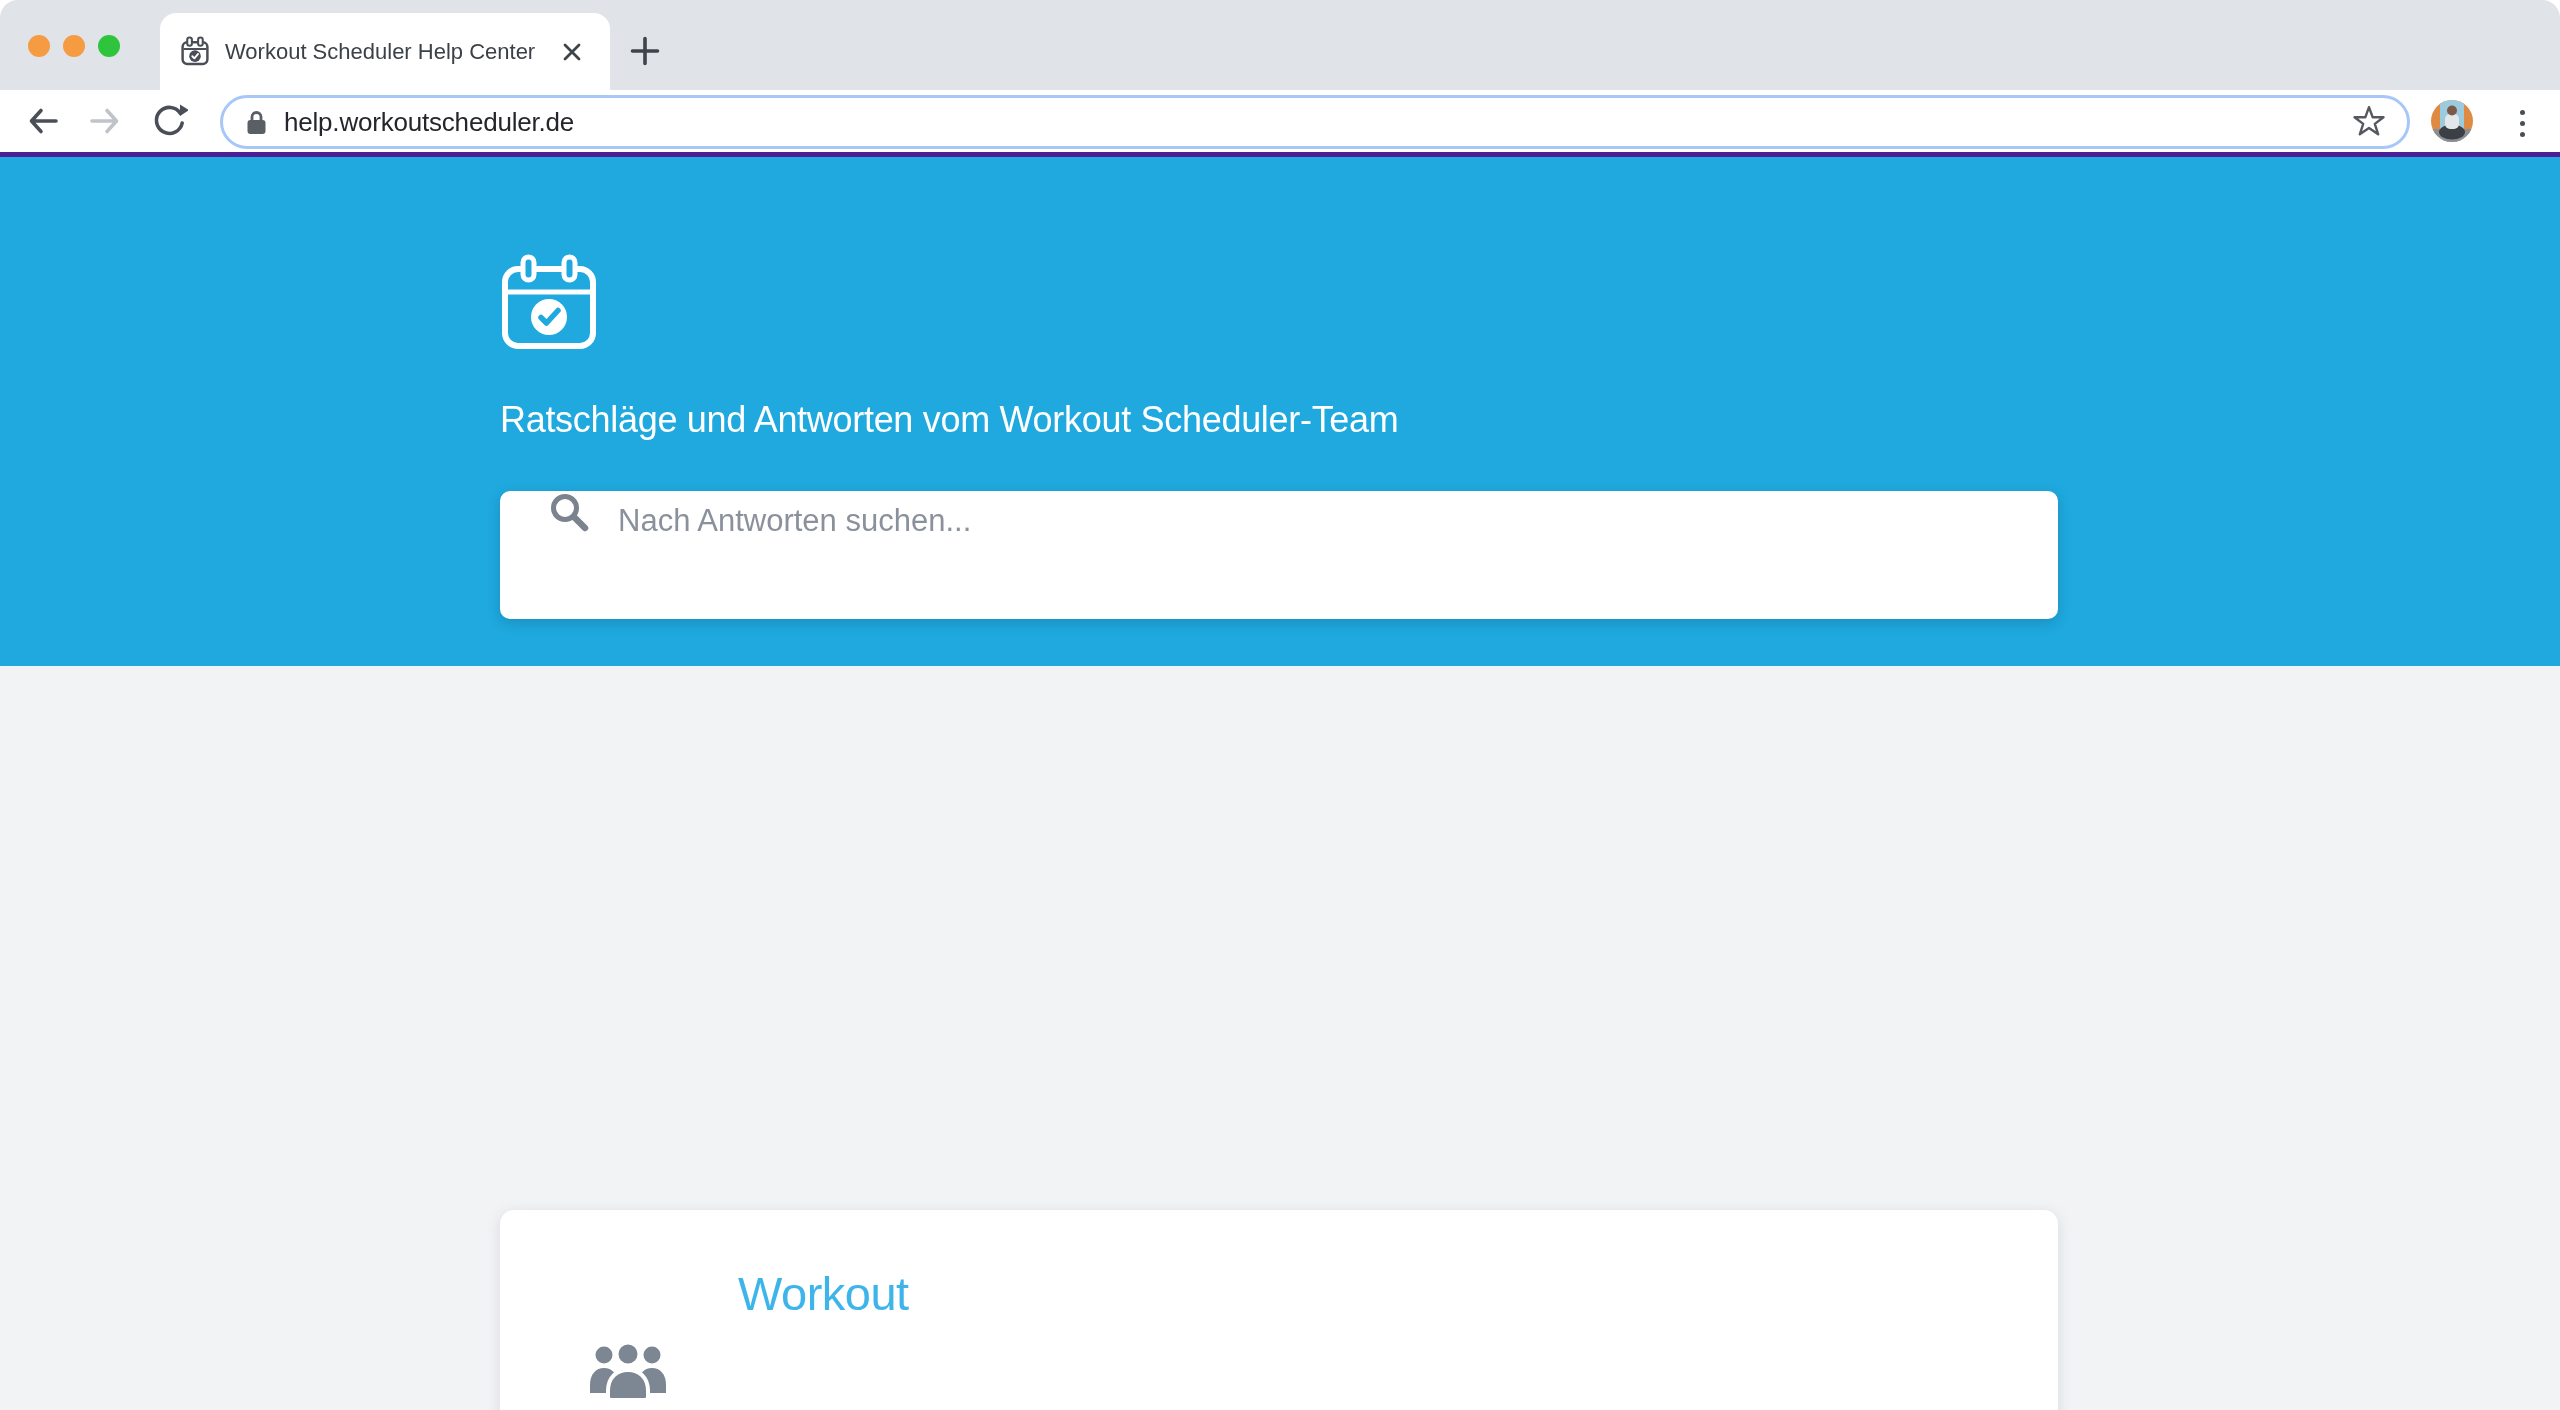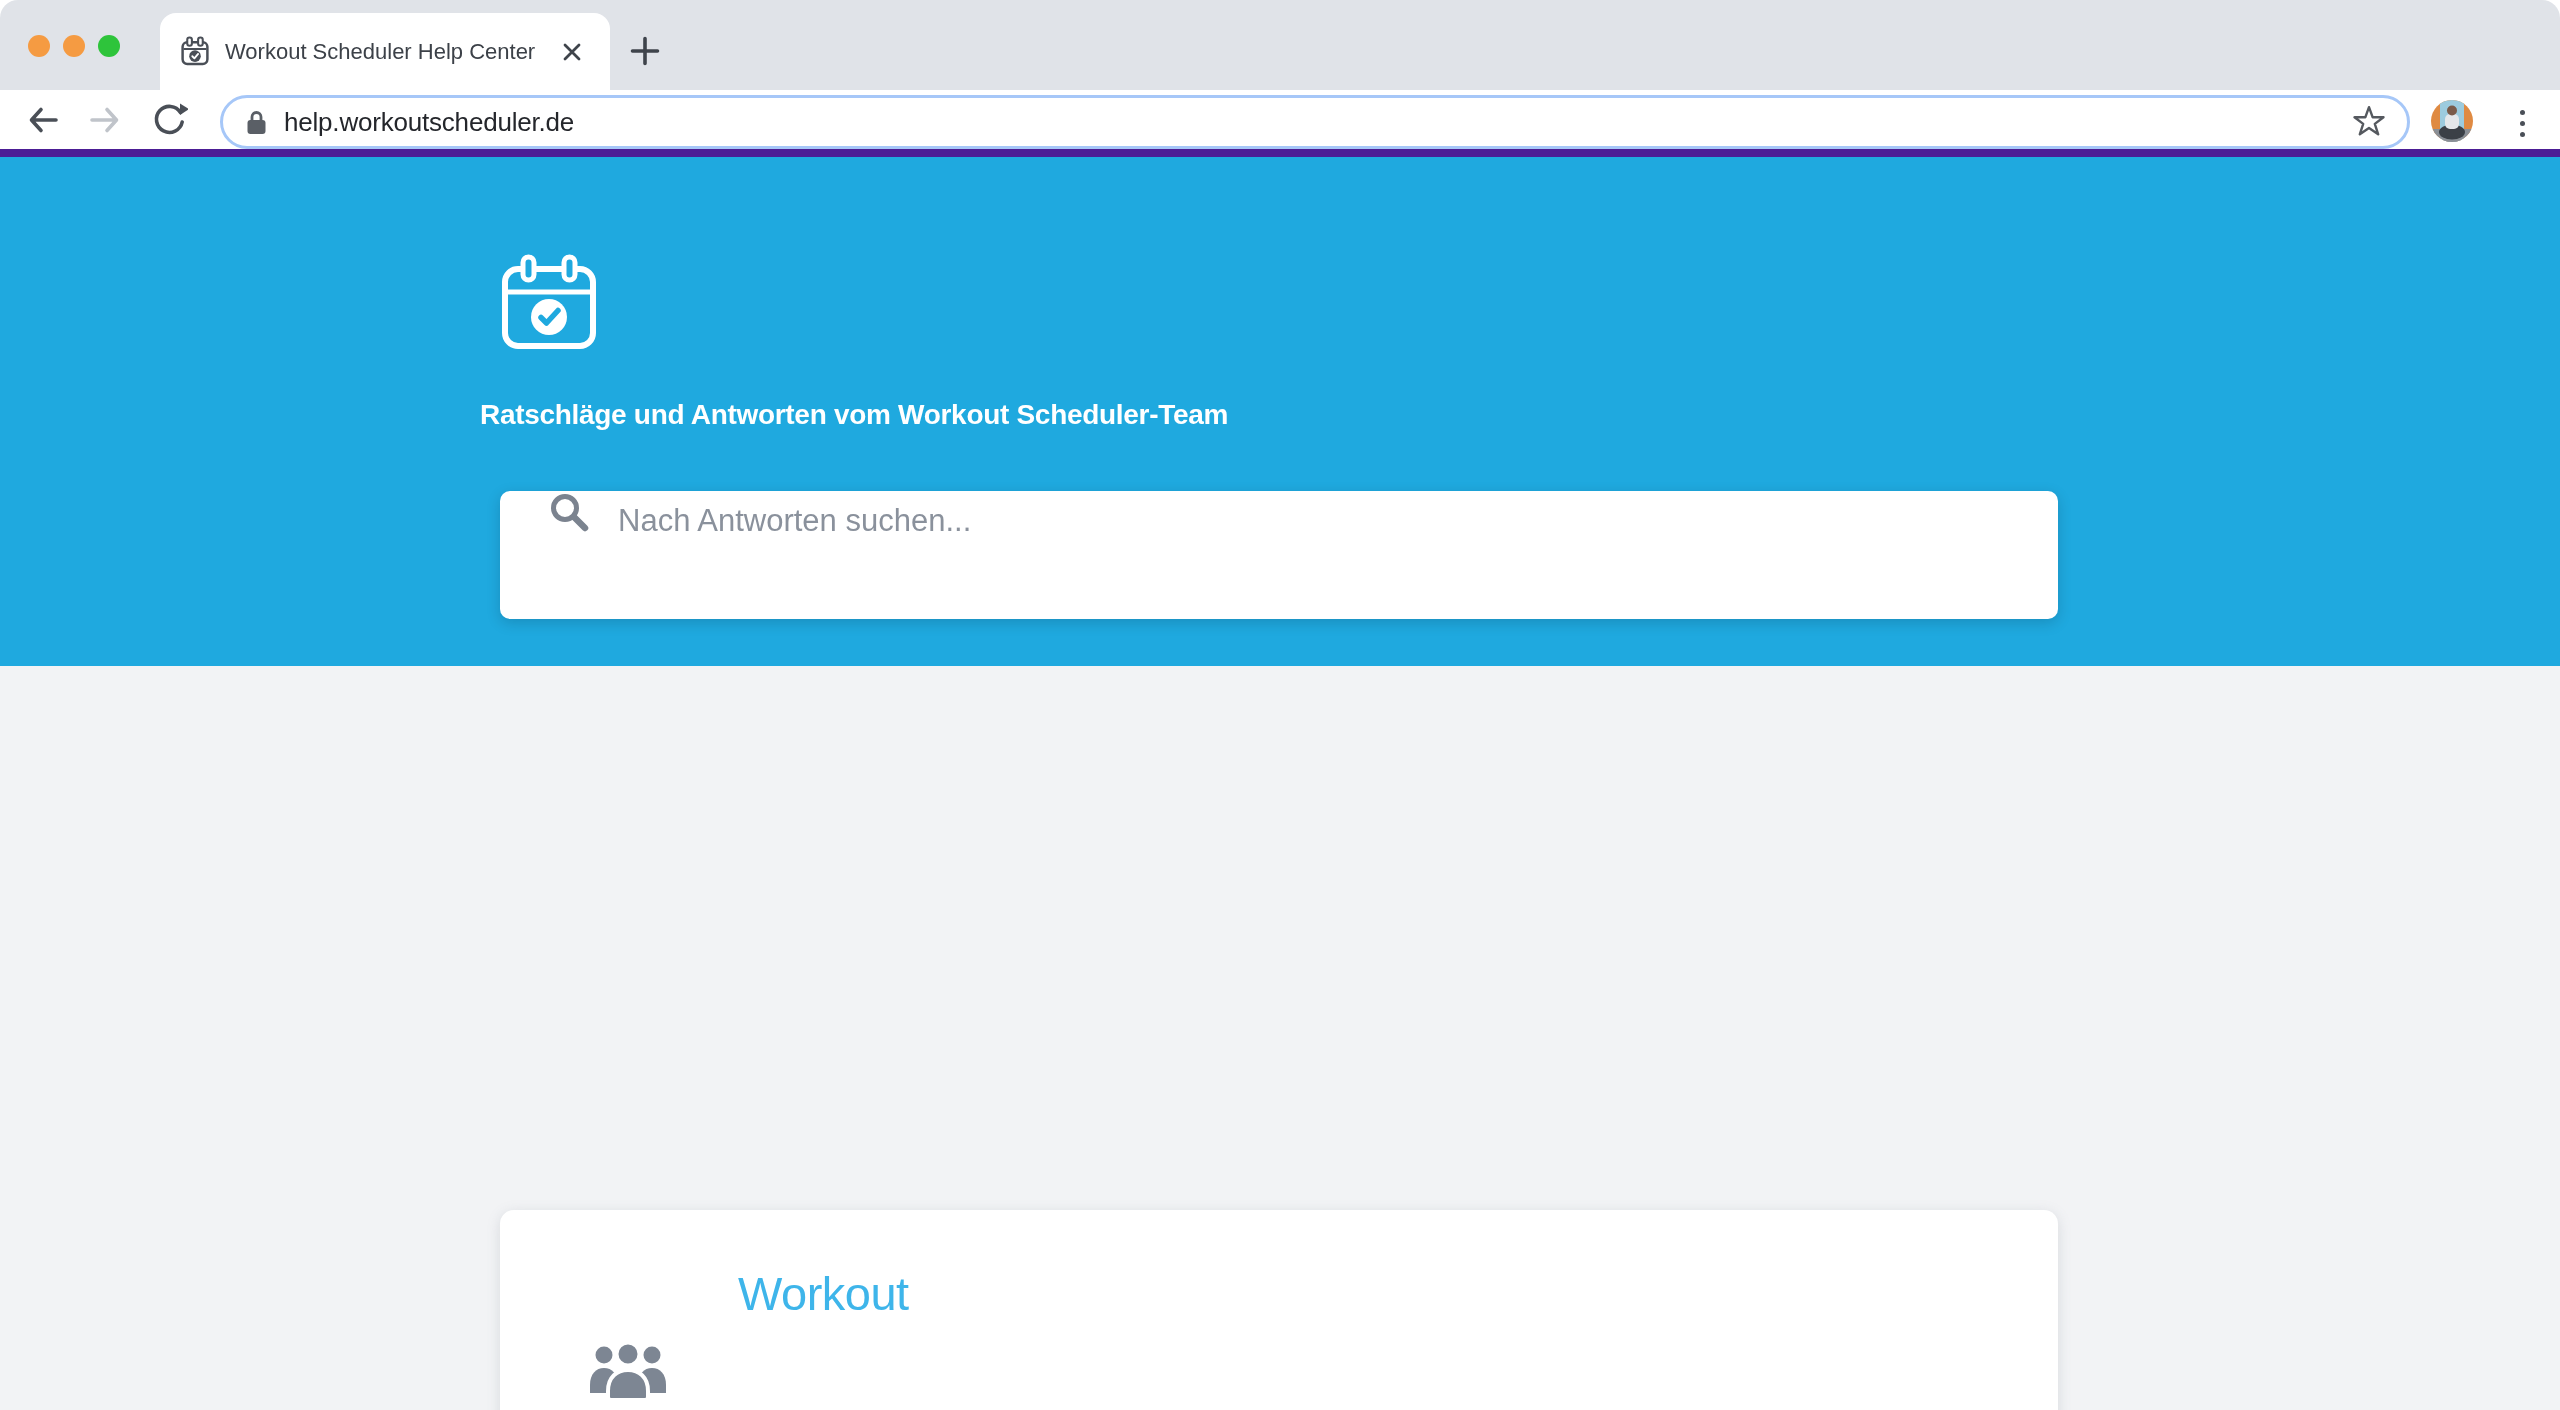--- a/index.html
+++ b/index.html
@@ -16,37 +16,37 @@
   .light.l1, .light.l2 { background:#F59B42; }
   .light.l3 { background:#2EC43B; }
   .tab { position:absolute; left:160px; top:13px; width:450px; height:77px;
          background:#fff; border-radius:16px 16px 0 0; display:flex; align-items:center;justify-content:space-between; }
   .favicon { margin-left:20px; display:flex; }
   .tab-title { margin-left:15px; font-size:22px; color:#3C4148; white-space:nowrap; }
   .tab-close { margin-left:auto; margin-right:26px; display:flex; cursor:pointer; }
   .newtab { position:absolute; left:629px; top:35px; display:flex; cursor:pointer; }
 
   
-  .toolbar { position:relative; height:67px; background:#fff; border-bottom:8px solid #4c1d95; }
+  .toolbar { position:relative; height:67px; background:#fff; border-bottom:5px solid #4c1d95; }
   .navbtn { position:absolute; top:50%; transform:translateY(-50%); display:flex; }
   .navbtn.back { left:24px; } .navbtn.fwd { left:86px; } .navbtn.reload { left:150px; }
   .addressbar { position:absolute; left:220px; top:5px; width:2190px; height:54px;
                 background:#fff; border:3px solid #A6C7F8; border-radius:28px;
                 display:flex; align-items:center; padding-left:22px; }
   .url { margin-left:16px; font-size:26px; color:#24262B; letter-spacing:-0.2px; }
   .star { position:absolute; right:20px; top:50%; transform:translateY(-50%); display:flex; }
   .avatar { position:absolute; left:2431px; top:10px; width:42px; height:42px; display:flex; }
   .kebab { position:absolute; left:2512px; top:12px; width:20px; height:42px;
            display:flex; flex-direction:column; align-items:center; justify-content:center; gap:6px; }
   .kebab i { width:5px; height:5px; border-radius:50%; background:#4A4F57; }
 
   
   .hero { position:relative; height:509px; background:#1FA9DF; }
   .logo { position:absolute; left:500px; top:97px; }
-  .hero-title { position:absolute; left:480px; top:242px; font-size:28px; font-weight:700;
+  .hero-title { position:absolute; left:500px; top:242px; font-size:36px; font-weight:400;
                 color:#FFFFFF; letter-spacing:-0.3px; white-space:nowrap; }
   .searchbox { position:absolute; left:500px; top:334px; width:1558px; height:128px;
                background:#fff; border-radius:10px; box-shadow:0 4px 14px rgba(0,20,40,.18);
                display:flex; align-items:flex-start; padding-left:48px; }
   .search-input { border:none; outline:none; margin-left:28px; flex:1; height:60px;
                   font-size:31px; color:#3F4650; font-family:"Liberation Sans", sans-serif; background:transparent; }
   .search-input::placeholder { color:#8A919C; opacity:1; }
 
   
   .content { position:relative; height:744px; background:#F2F3F5; overflow:hidden; }

